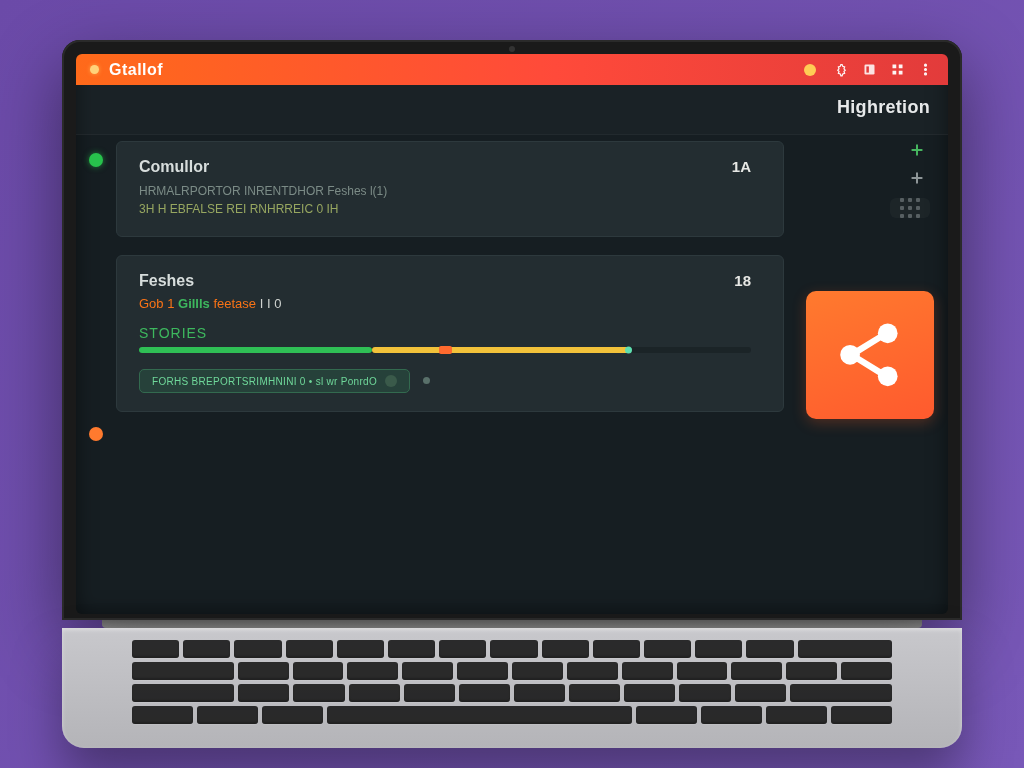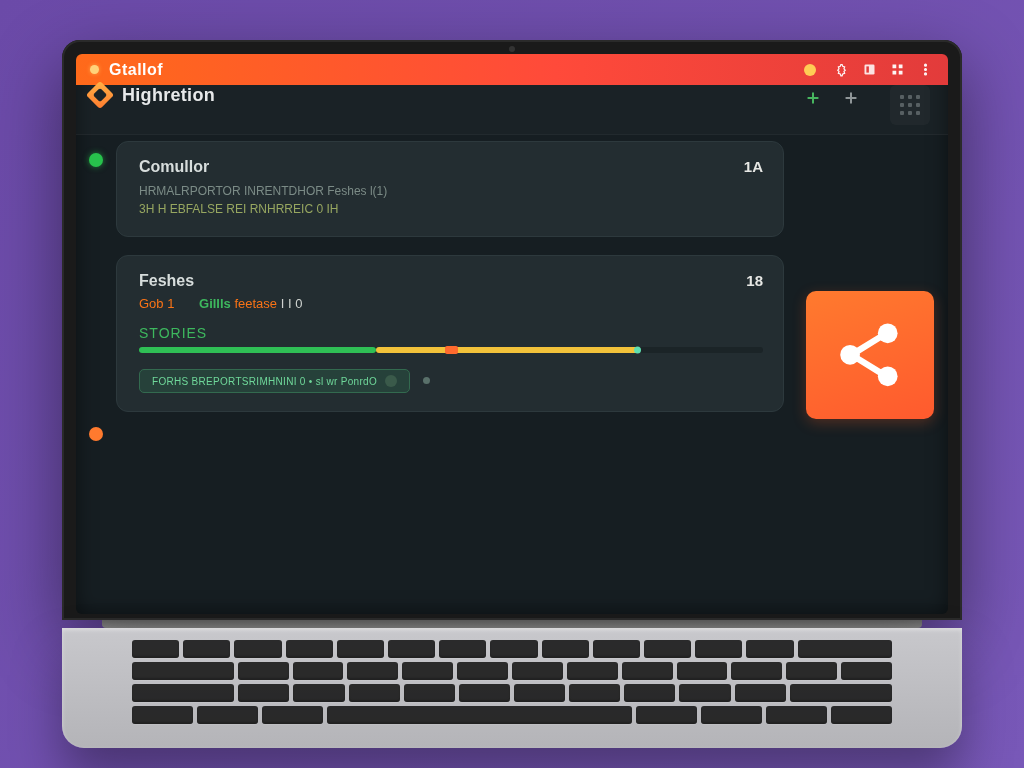--- a/index.html
+++ b/index.html
@@ -106,24 +106,25 @@
     color: #fff;
   }
   .tb-icon svg { width: 15px; height: 15px; }
 
   
   .section-header {
     height: 50px;
     background: rgba(255,255,255,0.02);
     border-bottom: 1px solid rgba(255,255,255,0.04);
     display: flex;
-    align-items: flex-start;
+    align-items: flex-end;
     padding: 0 18px 0 14px;
     gap: 12px;
     color: #e7e9ea;
+    flex-direction: column;
   }
   .diamond-icon {
     width: 20px; height: 20px;
     background: linear-gradient(135deg,#ffb347,#ff7b2e);
     transform: rotate(45deg);
     border-radius: 3px;
     position: relative;
   }
   .diamond-icon::after {
     content:"";
@@ -186,22 +187,22 @@
     padding: 6px 14px 14px 0;
     display:flex;
     flex-direction:column;
     gap: 18px;
     min-width:0;
   }
 
   .card {
     background: #232d31;
     border: 1px solid #2d393d;
-    border-radius: 12px;
-    padding: 16px 20px 18px 22px;
+    border-radius: 6px;
+    padding: 16px 32px 18px 22px;
     color:#c9cfce;
     position:relative;
   }
   .card-header {
     display:flex;align-items:flex-start;justify-content:space-between;
     margin-bottom:6px;
   }
   .card-title {
     font-size: 16px;
     font-weight: 600;
@@ -215,21 +216,21 @@
   .card-lines { font-size: 12px; line-height: 1.5; }
   .muted { color:#7b8b86; }
   .olive { color:#97a760; }
   .teal  { color:#5aa98e; }
   .green { color:#3db85e; }
 
   .subline {
     font-size: 13px;
     margin-top: 2px;
   }
-  .subline .g { color:#3db85e; font-weight:600;margin-left:21px; }
+  .subline .g { color:#3db85e; font-weight:600; }
   .subline .gr { color:#f97316; }
   .subline .w { color:#cfd3d0; font-weight:400; }
 
   .mini-label {
     font-size: 14px;
     letter-spacing: 1px;
     color:#3db85e;
     margin-top: 14px;
     margin-bottom: 6px;
   }

